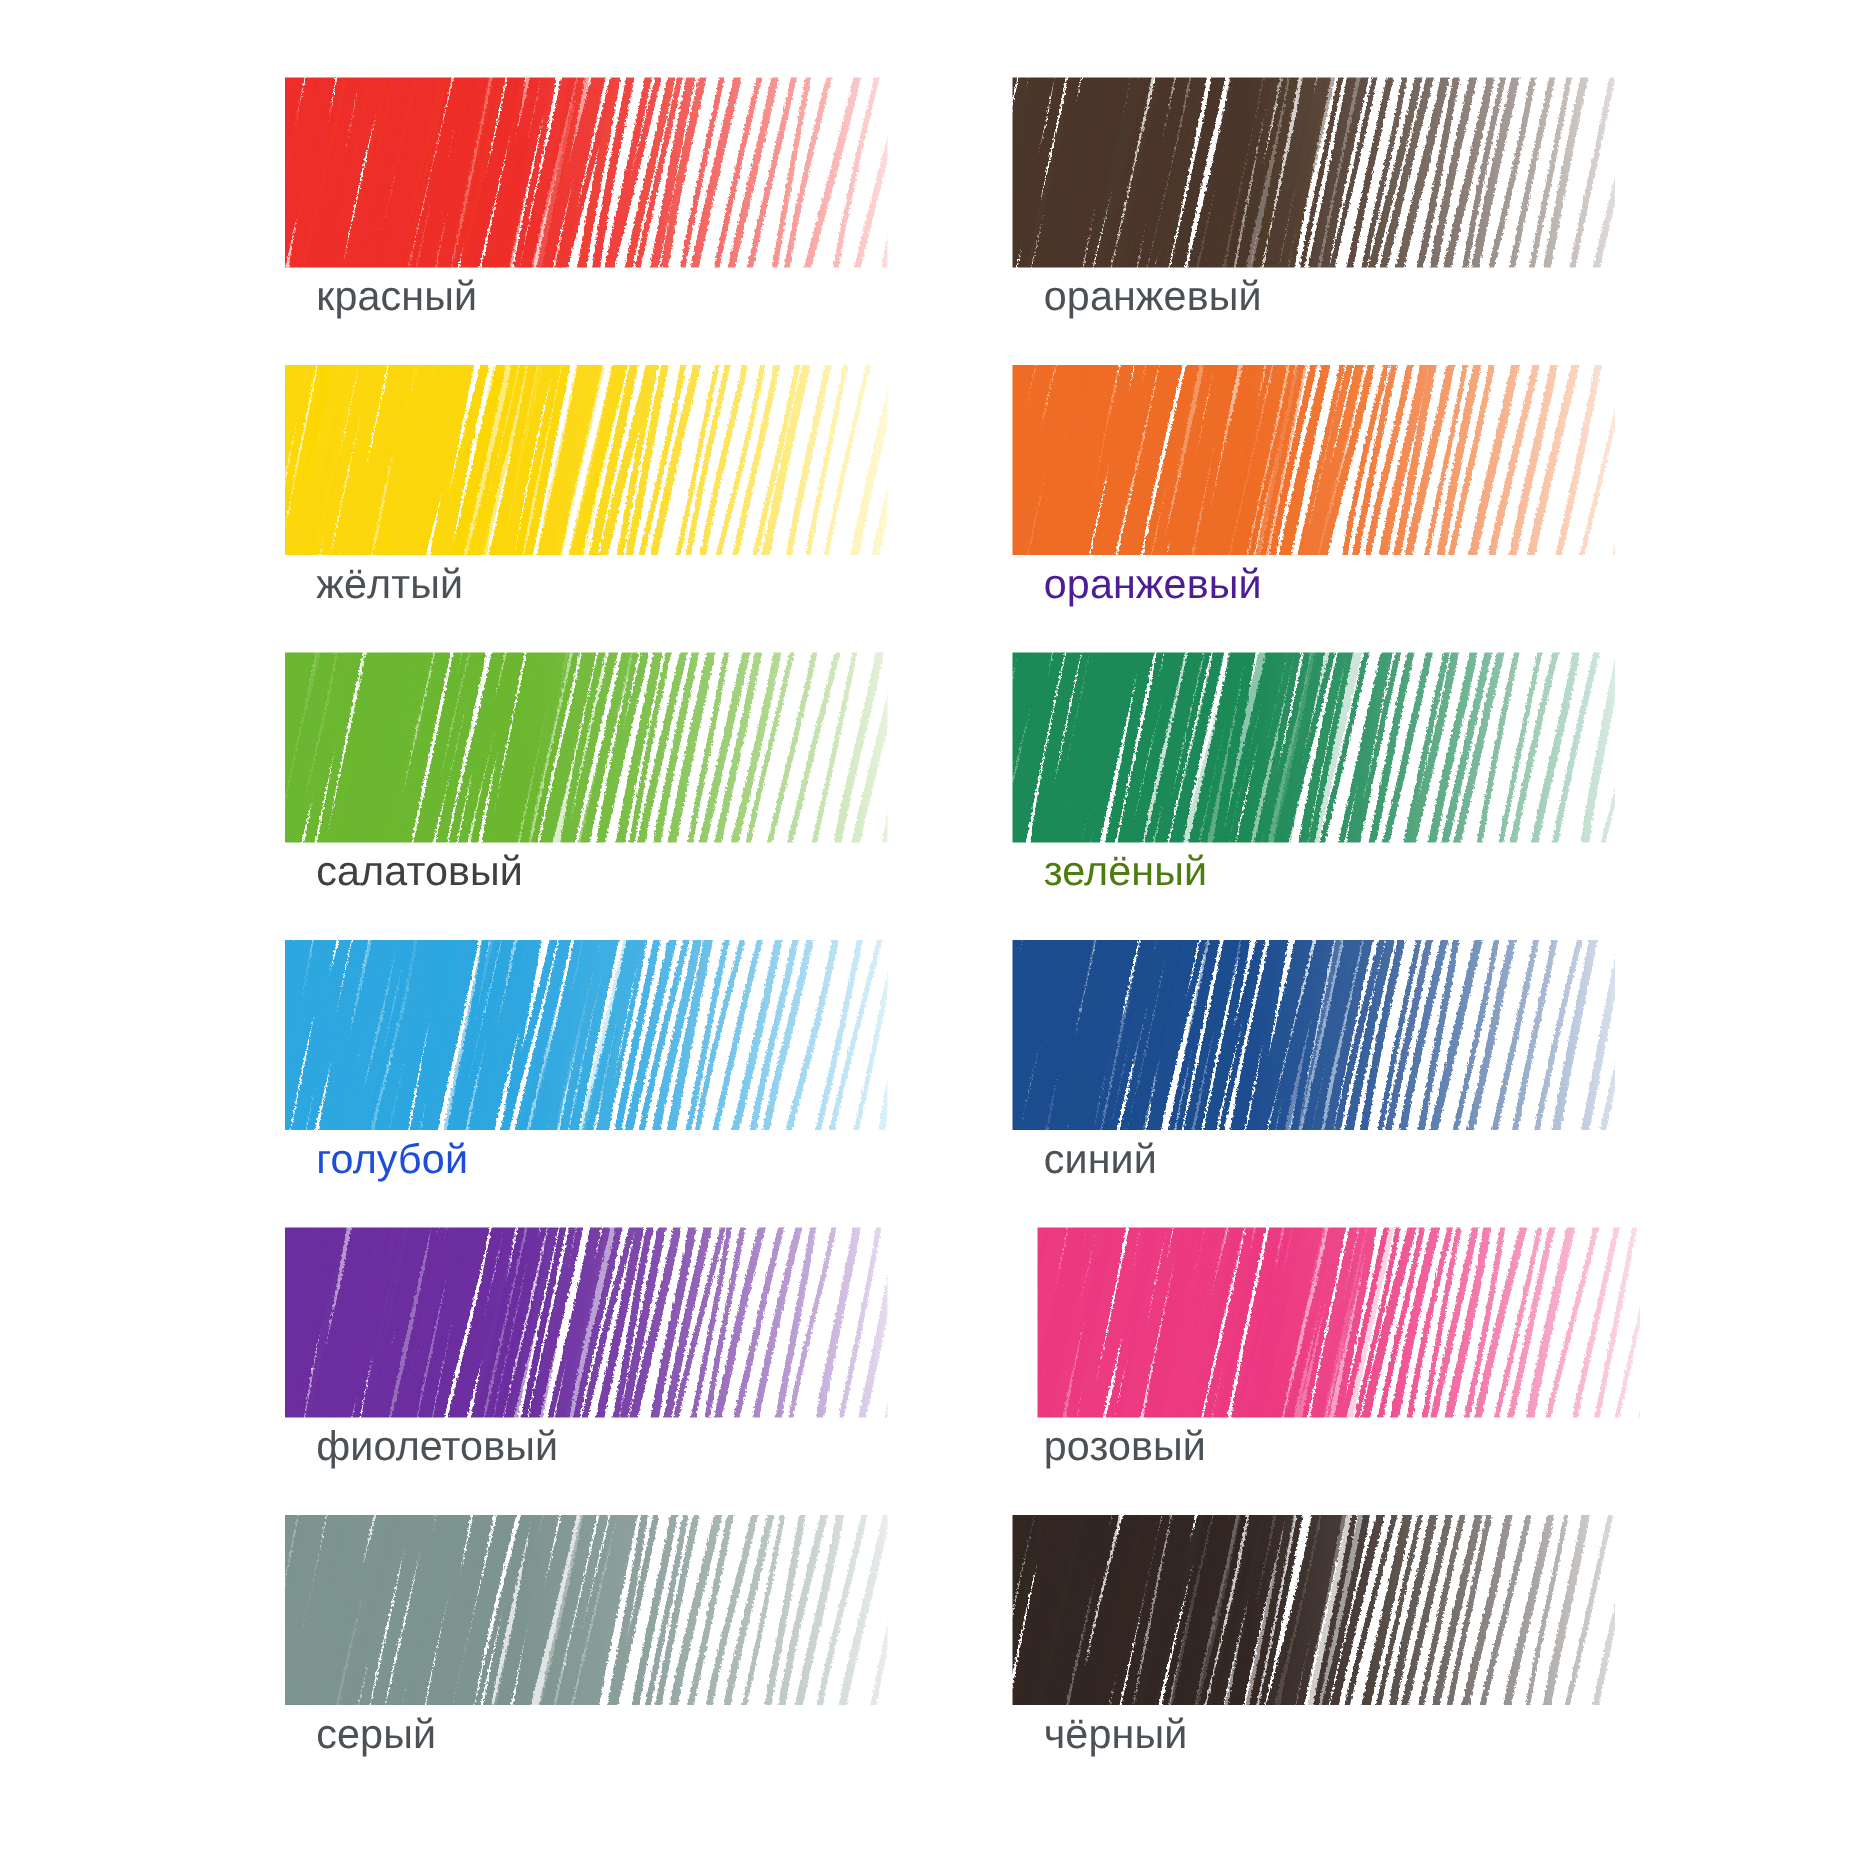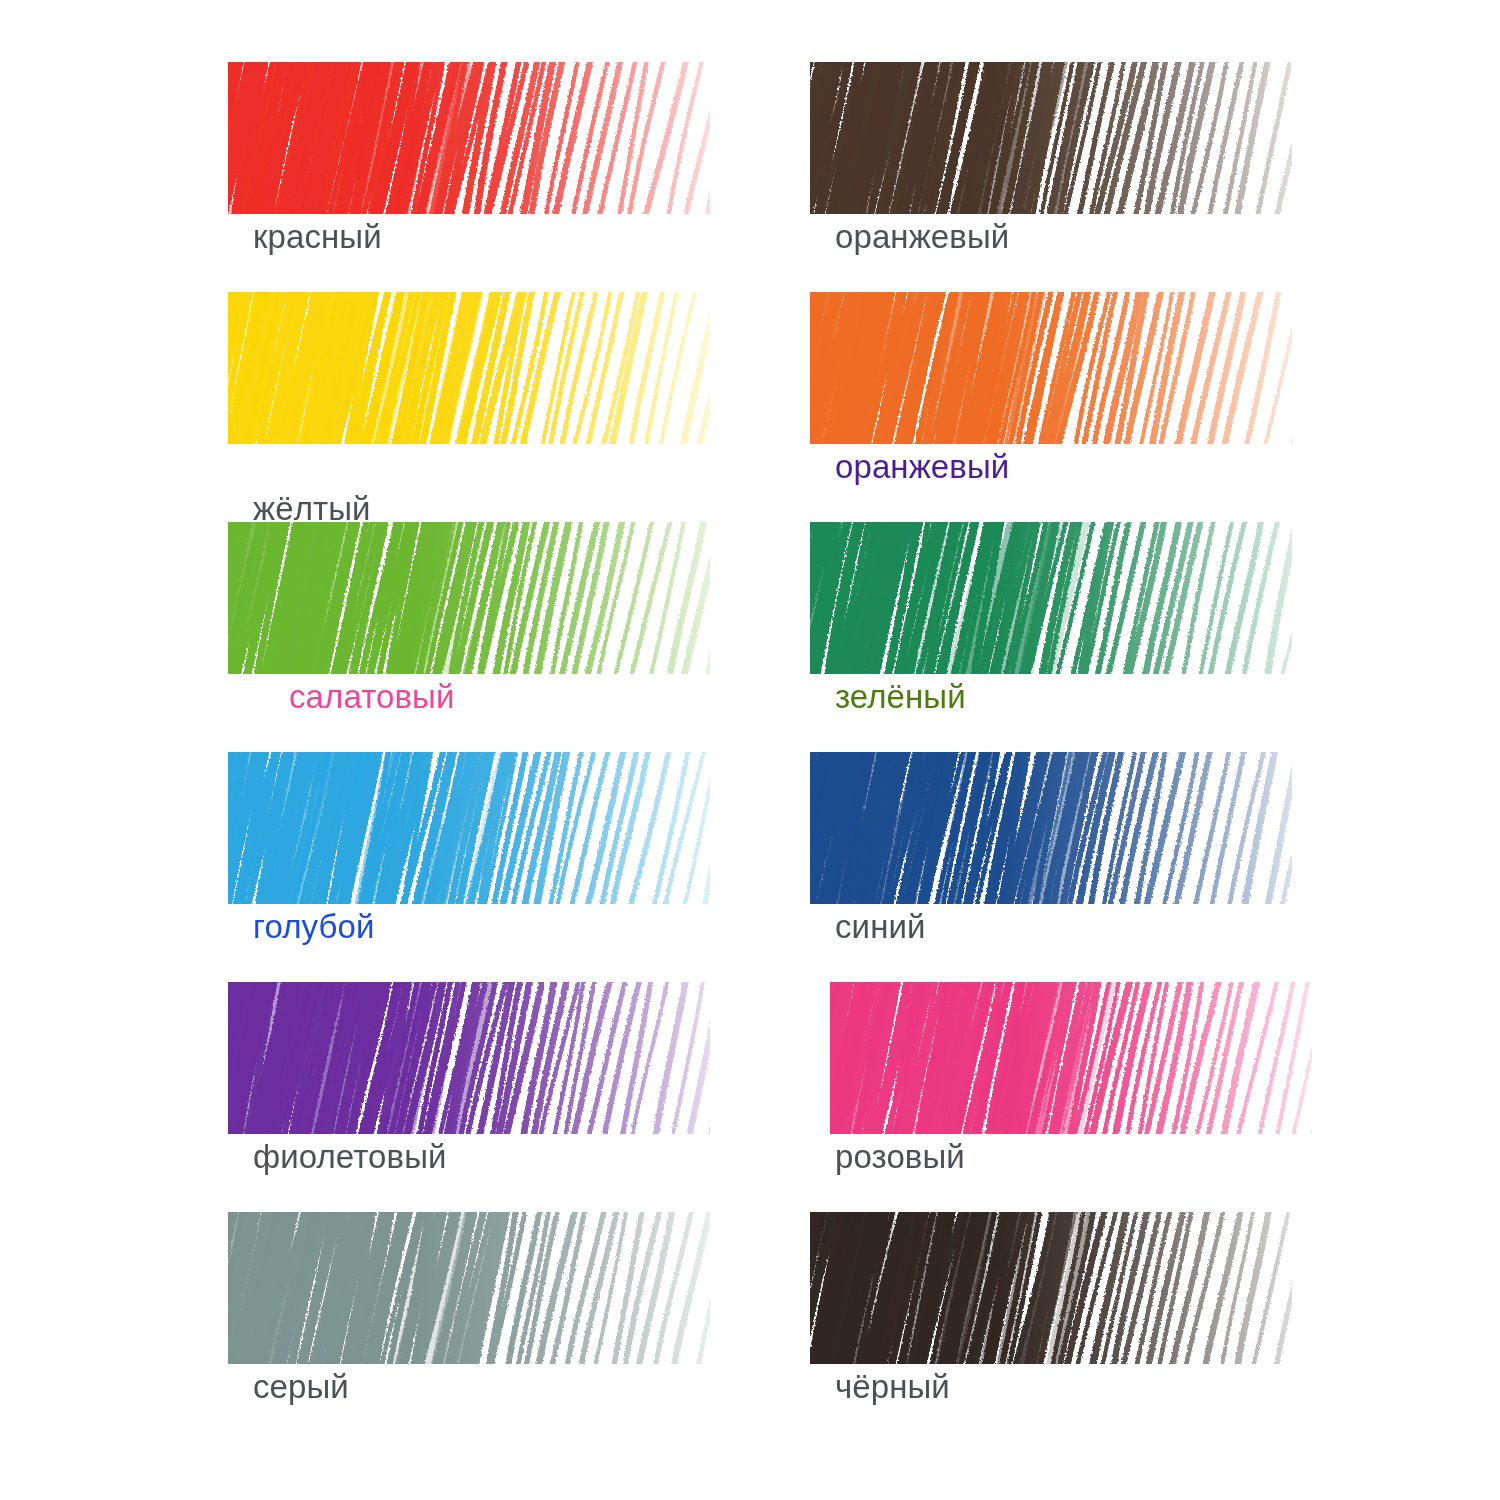--- a/index.html
+++ b/index.html
@@ -465,21 +465,21 @@
               <path d="M 89.0 -4.3 C 78.8 50.2 65.2 101.8 55.0 159.3" stroke="#fcd708" fill="none" stroke-linecap="round" stroke-width="7.72" stroke-opacity="0.572"></path>
               <path d="M 265.8 -3.3 C 254.8 50.2 240.2 101.8 229.2 158.6" stroke="#fcd708" fill="none" stroke-linecap="round" stroke-width="7.10" stroke-opacity="0.518"></path>
               <path d="M 248.0 -2.0 C 236.1 50.2 220.3 101.8 208.4 154.0" stroke="#fcd708" fill="none" stroke-linecap="round" stroke-width="9.81" stroke-opacity="0.368"></path>
               <path d="M 174.2 -5.9 C 163.8 50.2 149.9 101.8 139.4 154.6" stroke="#fcd708" fill="none" stroke-linecap="round" stroke-width="6.91" stroke-opacity="0.407"></path>
               <path d="M 237.7 -6.5 C 227.5 50.2 213.9 101.8 203.8 156.4" stroke="#fcd708" fill="none" stroke-linecap="round" stroke-width="7.56" stroke-opacity="0.429"></path>
               <path d="M 46.0 -7.0 C 34.0 50.2 18.0 101.8 6.0 155.3" stroke="#fcd708" fill="none" stroke-linecap="round" stroke-width="10.25" stroke-opacity="0.453"></path>
               <path d="M 45.3 -2.9 C 35.1 50.2 21.5 101.8 11.2 155.3" stroke="#fcd708" fill="none" stroke-linecap="round" stroke-width="9.65" stroke-opacity="0.334"></path>
             </g>
           </svg>
         </div>
-        <div class="label" style="color: rgb(76, 81, 86); margin-top: 42px;">жёлтый</div>
+        <div class="label" style="color: rgb(76, 81, 86);">жёлтый</div>
       </div>
       <div class="cell col-r" style="grid-row: 3;">
         <div class="swatch">
           <svg viewBox="0 0 482 152" width="482" height="152" preserveAspectRatio="none">
             <defs>
               <filter id="grains4" x="-10%" y="-10%" width="120%" height="120%">
                 <feTurbulence type="fractalNoise" baseFrequency="0.62 0.42" numOctaves="4" seed="148" result="n"></feTurbulence>
                 <feDisplacementMap in="SourceGraphic" in2="n" scale="3.2" xChannelSelector="R" yChannelSelector="G" result="d"></feDisplacementMap>
                 <feComponentTransfer in="d">
                   <feFuncA type="discrete" tableValues="0 0 .25 .5 .72 .88 1 1"></feFuncA>
@@ -746,21 +746,21 @@
               <path d="M 203.3 -6.9 C 192.6 50.2 178.3 101.8 167.6 159.3" stroke="#6cb731" fill="none" stroke-linecap="round" stroke-width="9.67" stroke-opacity="0.542"></path>
               <path d="M 86.0 -5.6 C 74.3 50.2 58.7 101.8 47.1 157.7" stroke="#6cb731" fill="none" stroke-linecap="round" stroke-width="6.93" stroke-opacity="0.510"></path>
               <path d="M 254.5 -3.4 C 244.4 50.2 230.8 101.8 220.7 158.7" stroke="#6cb731" fill="none" stroke-linecap="round" stroke-width="7.84" stroke-opacity="0.320"></path>
               <path d="M 217.3 -4.8 C 206.8 50.2 192.6 101.8 182.0 154.8" stroke="#6cb731" fill="none" stroke-linecap="round" stroke-width="8.06" stroke-opacity="0.392"></path>
               <path d="M 93.2 -6.6 C 81.8 50.2 66.6 101.8 55.2 158.3" stroke="#6cb731" fill="none" stroke-linecap="round" stroke-width="9.85" stroke-opacity="0.594"></path>
               <path d="M 148.3 -3.3 C 136.8 50.2 121.4 101.8 109.9 154.1" stroke="#6cb731" fill="none" stroke-linecap="round" stroke-width="7.51" stroke-opacity="0.342"></path>
               <path d="M 6.2 -6.2 C -5.5 50.2 -21.0 101.8 -32.7 157.7" stroke="#6cb731" fill="none" stroke-linecap="round" stroke-width="7.02" stroke-opacity="0.411"></path>
             </g>
           </svg>
         </div>
-        <div class="label" style="color: #ec4899; margin-left: 36px;">салатовый</div>
+        <div class="label" style="color: #404040;">салатовый</div>
       </div>
       <div class="cell col-r" style="grid-row: 4;">
         <div class="swatch">
           <svg viewBox="0 0 482 152" width="482" height="152" preserveAspectRatio="none">
             <defs>
               <filter id="grains6" x="-10%" y="-10%" width="120%" height="120%">
                 <feTurbulence type="fractalNoise" baseFrequency="0.62 0.42" numOctaves="4" seed="222" result="n"></feTurbulence>
                 <feDisplacementMap in="SourceGraphic" in2="n" scale="3.2" xChannelSelector="R" yChannelSelector="G" result="d"></feDisplacementMap>
                 <feComponentTransfer in="d">
                   <feFuncA type="discrete" tableValues="0 0 .25 .5 .72 .88 1 1"></feFuncA>

